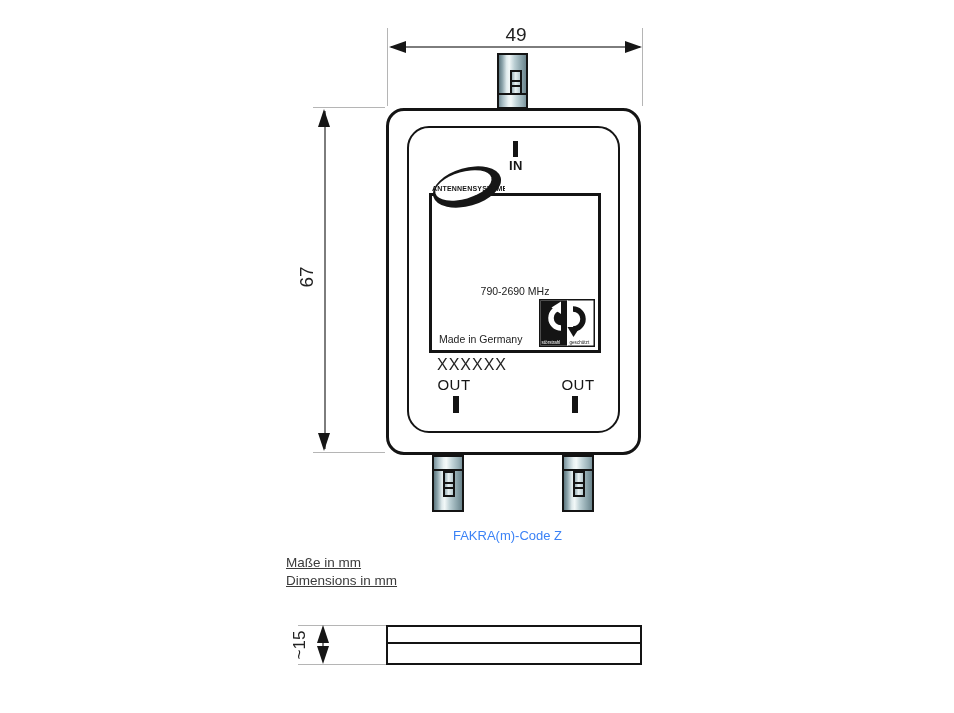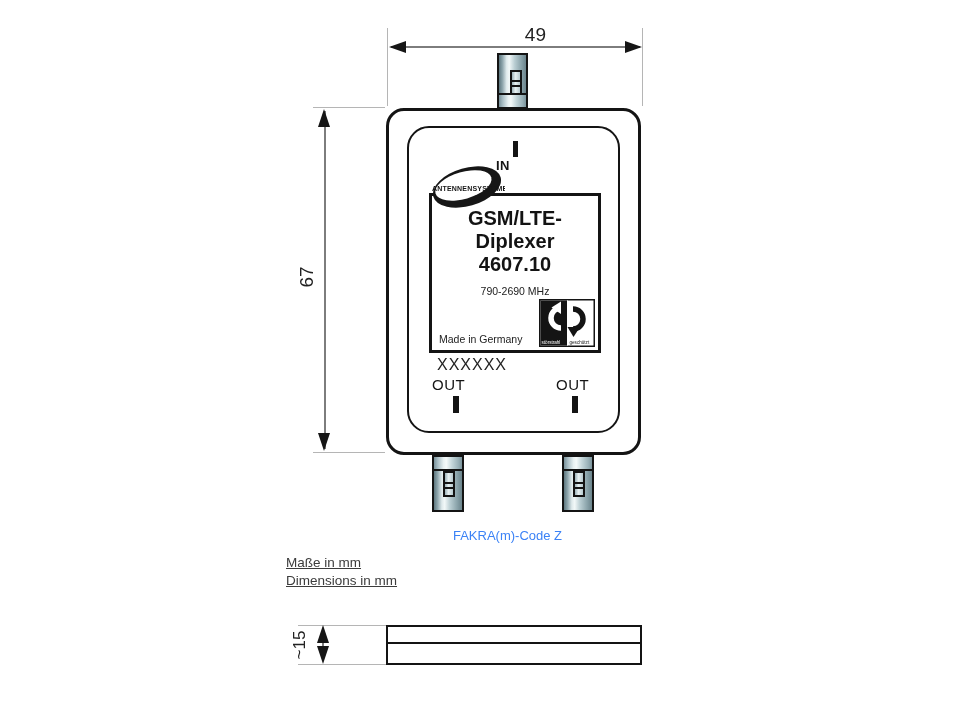--- a/index.html
+++ b/index.html
@@ -28,21 +28,21 @@
     border:2px solid #141414;border-radius:22px;background:#ffffff;box-sizing:border-box;}
   
   .conn{position:absolute;border:2px solid #141414;box-sizing:border-box;
     background:linear-gradient(90deg,#5e777f 0%,#8aa2a9 12%,#dfeaec 28%,#f2f8f8 38%,#b9cdd2 58%,#8ba4ab 82%,#6b848c 100%);}
   .conn.cap{background:linear-gradient(90deg,#78919a 0%,#a9bec5 14%,#e8f1f2 34%,#f5fafa 44%,#c4d6da 64%,#97afb6 88%,#7b949c 100%);}
   .pin{position:absolute;border:2px solid #141414;box-sizing:border-box;
     background:linear-gradient(90deg,#9db3ba 0%,#e8f1f2 45%,#b6c9ce 100%);}
   .pin .bar{position:absolute;left:0;right:0;height:2px;background:#141414;}
   
   .tick{position:absolute;background:#141414;}
-  .portlabel{position:absolute;font-weight:500;color:#161616;letter-spacing:0.5px;}
+  .portlabel{position:absolute;font-weight:500;color:#161616;text-align:center;letter-spacing:0.5px;}
   
   .label-box{position:absolute;left:429px;top:193px;width:172px;height:160px;
     border:3px solid #141414;background:#fff;box-sizing:border-box;}
   .label-titles{position:absolute;left:0;right:0;top:11px;text-align:center;
     font-weight:bold;font-size:20px;line-height:23px;color:#131313;}
   .label-freq{position:absolute;left:0;right:0;top:89px;text-align:center;font-size:10.5px;color:#222;}
   .label-origin{position:absolute;left:7px;top:137px;font-size:10.5px;color:#222;}
   .serial{position:absolute;left:437px;top:356px;font-size:16px;letter-spacing:1px;color:#242424;}
   .note{position:absolute;font-size:13.5px;color:#3c3c3c;text-decoration:underline;}
   .fakra{position:absolute;left:397px;top:528px;width:221px;text-align:center;
@@ -56,21 +56,21 @@
 <body>
 
 <div class="canvas">
 
   <div>
     <div class="ext" style="left:387px;top:28px;width:1px;height:78px;"></div>
     <div class="ext" style="left:642px;top:28px;width:1px;height:78px;"></div>
     <div class="dim" style="left:391px;top:46px;width:249px;height:1.5px;"></div>
     <div class="arr left" style="left:389px;top:41px;"></div>
     <div class="arr right" style="left:625px;top:41px;"></div>
-    <div class="dimtext" style="left:486px;top:24px;width:60px;text-align:right;">49</div>
+    <div class="dimtext" style="left:486px;top:24px;width:60px;">49</div>
   </div>
 
   <div>
     <div class="ext" style="left:313px;top:107px;width:72px;height:1px;"></div>
     <div class="ext" style="left:313px;top:452px;width:72px;height:1px;"></div>
     <div class="dim" style="left:324px;top:111px;width:1.5px;height:338px;"></div>
     <div class="arr up" style="left:318px;top:109px;"></div>
     <div class="arr down" style="left:318px;top:433px;"></div>
     <div class="dimtext rot" style="left:287px;top:257px;width:40px;height:40px;">
       <span>67</span>
@@ -86,25 +86,20 @@
     </div>
   </div>
 
   <div class="device-outer"></div>
   <div class="device-inner"></div>
 
   <div class="tick" style="left:513px;top:141px;width:5px;height:16px;"></div>
   <div class="portlabel" style="left:496px;top:158px;width:40px;font-size:13px;font-weight:600;">IN</div>
 
   <div class="label-box">
-    <div class="label-titles">
-      <div>GSM/LTE-</div>
-      <div>Diplexer</div>
-      <div>4607.10</div>
-    </div>
     <div class="label-freq">790-2690 MHz</div>
     <div class="label-origin">Made in Germany</div>
 
     <svg class="abs" style="right:3px;bottom:3px;" width="56" height="48" viewBox="0 0 56 48">
       <rect x="0.75" y="0.75" width="54.5" height="46.5" fill="#ffffff" stroke="#141414" stroke-width="1.5"></rect>
       <rect x="1.5" y="1.5" width="26.5" height="45" fill="#141414"></rect>
       <rect x="28" y="1.5" width="1" height="45" fill="#ffffff"></rect>
       <path d="M 22 9 A 8.5 8.5 0 1 0 22 29" fill="none" stroke="#ffffff" stroke-width="5.5"></path>
       <polygon points="22,2.5 22,15 12.5,8.5" fill="#ffffff"></polygon>
       <path d="M 34 10 A 8.5 8.5 0 1 1 34 30" fill="none" stroke="#141414" stroke-width="5.5"></path>

